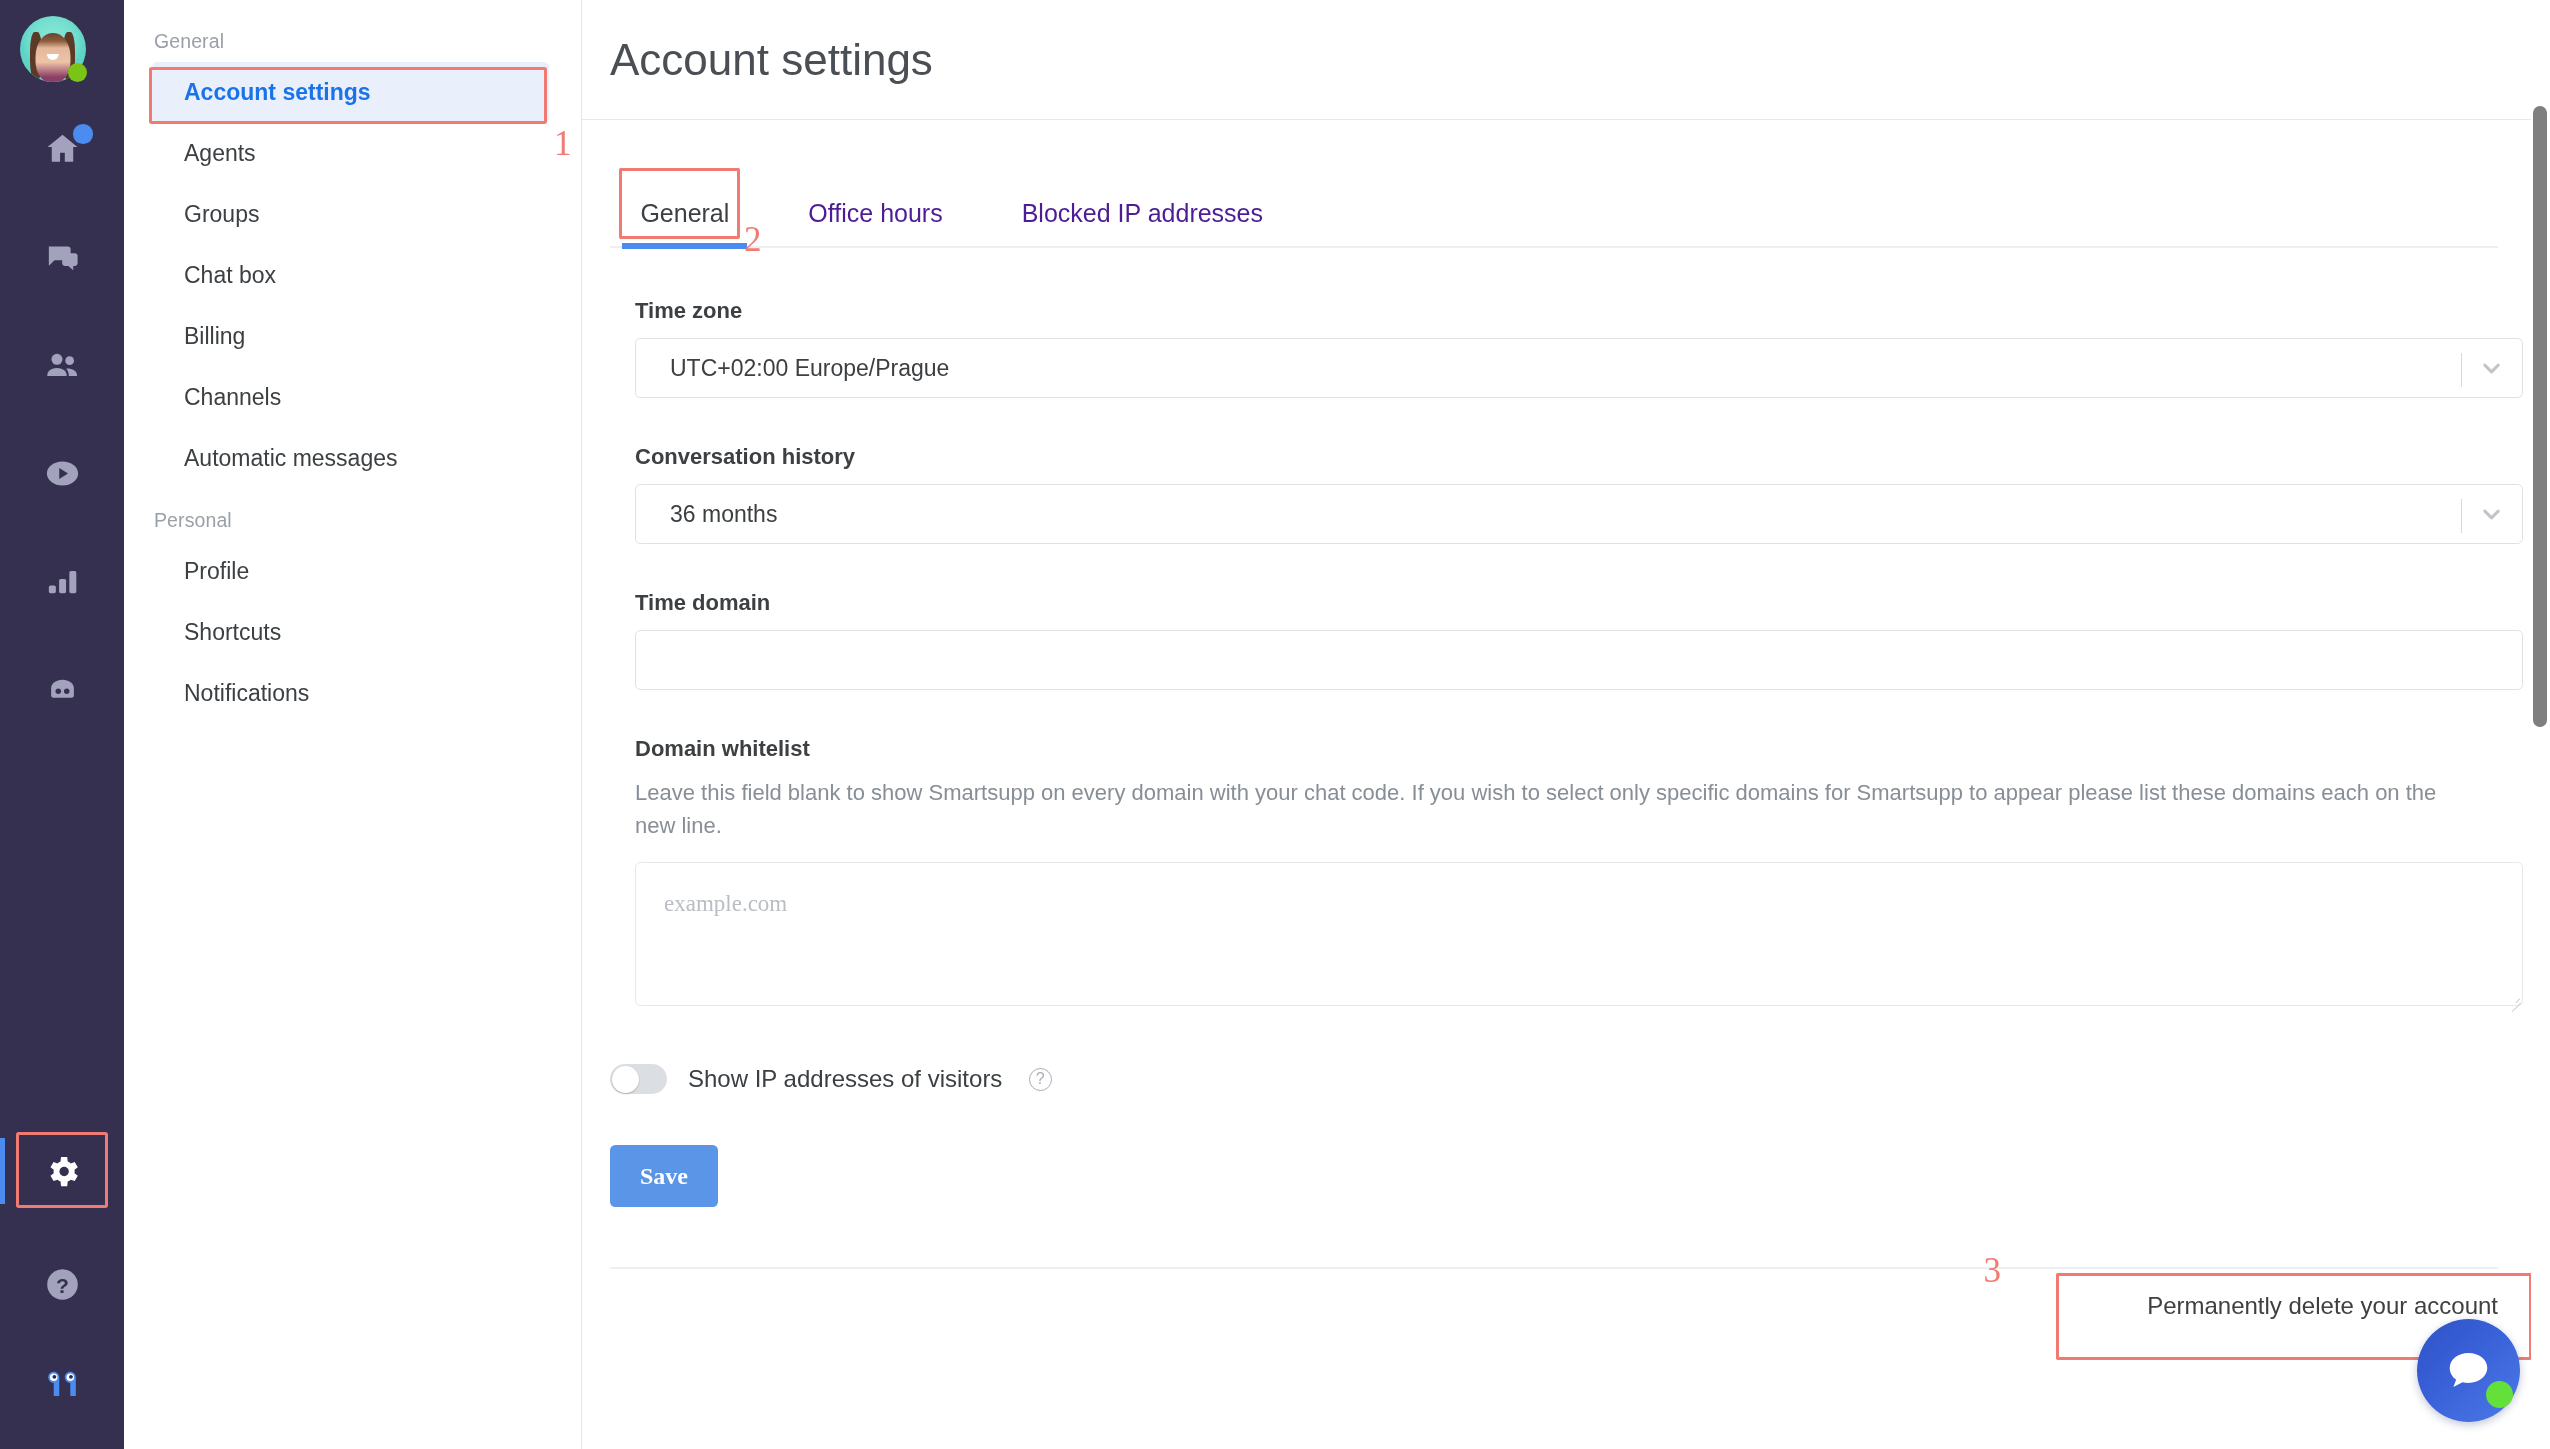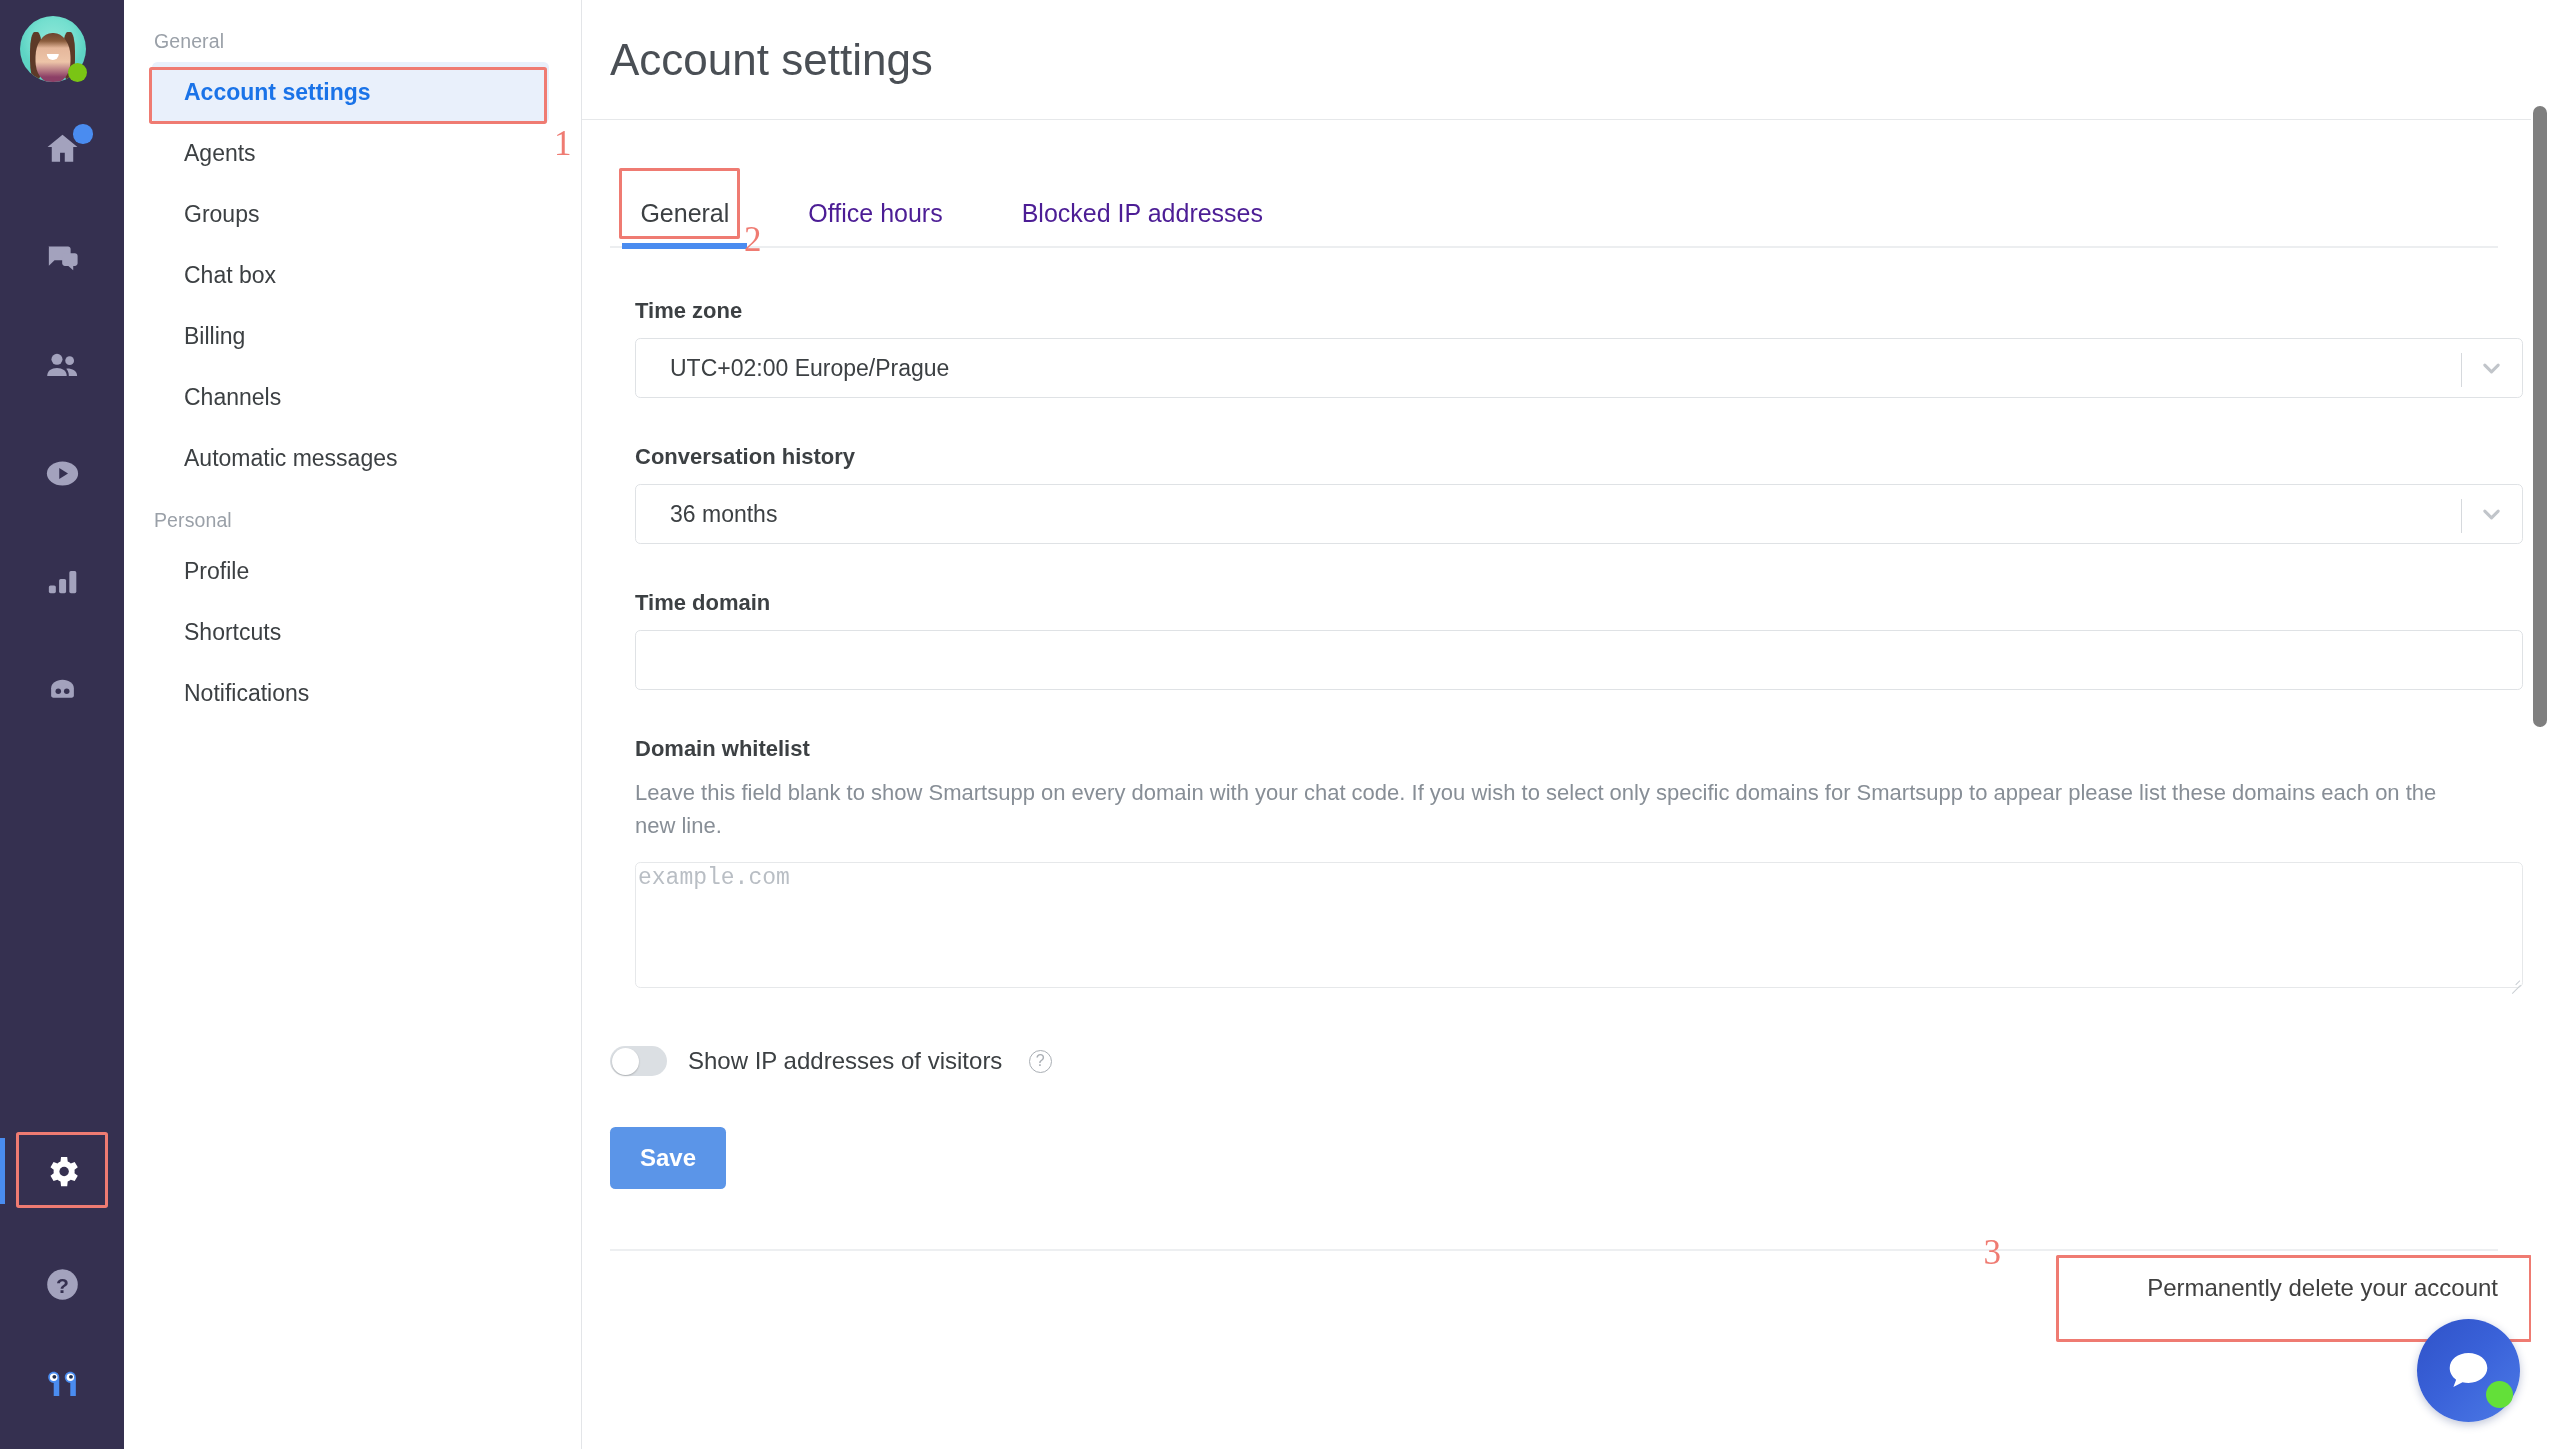--- a/index.html
+++ b/index.html
@@ -234,27 +234,27 @@
     position: absolute;
     right: 19.5px; top: 50%;
     transform: translateY(-50%);
     width: 23px; height: 23px;
     fill: none; stroke: #c1c5ca; stroke-width: 3.2;
     stroke-linecap: round; stroke-linejoin: round;
   }
   .control.text-input { padding: 0 18px; }
   .textarea {
     width: 1888px;
-    height: 126px;
+    height: 144px;
     border: 0.9px solid #e6e8ea;
     border-radius: 5.3px;
-    padding: 2px;
+    padding: 28px;
     font-size: 23px;
     color: #3c4043;
-    font-family: Liberation Mono, monospace;
+    font-family: Liberation Serif, serif;
     resize: none;
     position: relative;
     background: #fff;
   }
   .textarea::placeholder { color: #b9bec4; }
   .ta-wrap { position: relative; width: 1888px; }
   .ta-grip {
     position: absolute;
     right: 2.7px; bottom: 2.7px;
     width: 14px; height: 14px;
@@ -306,21 +306,21 @@
     margin-top: 51px;
     background: #5b95e8;
     color: #ffffff;
     border: none;
     border-radius: 5.3px;
     font-size: 24px;
     font-weight: bold;
     padding: 11px 30px;
     height: 62px;
     cursor: pointer;
-    font-family: Liberation Sans, sans-serif;
+    font-family: Liberation Serif, serif;
   }
 
   .bottom-rule {
     margin-top: 60px;
     width: 1888px;
     height: 1.8px;
     background: #edeff1;
   }
   .delete-row {
     position: relative;

